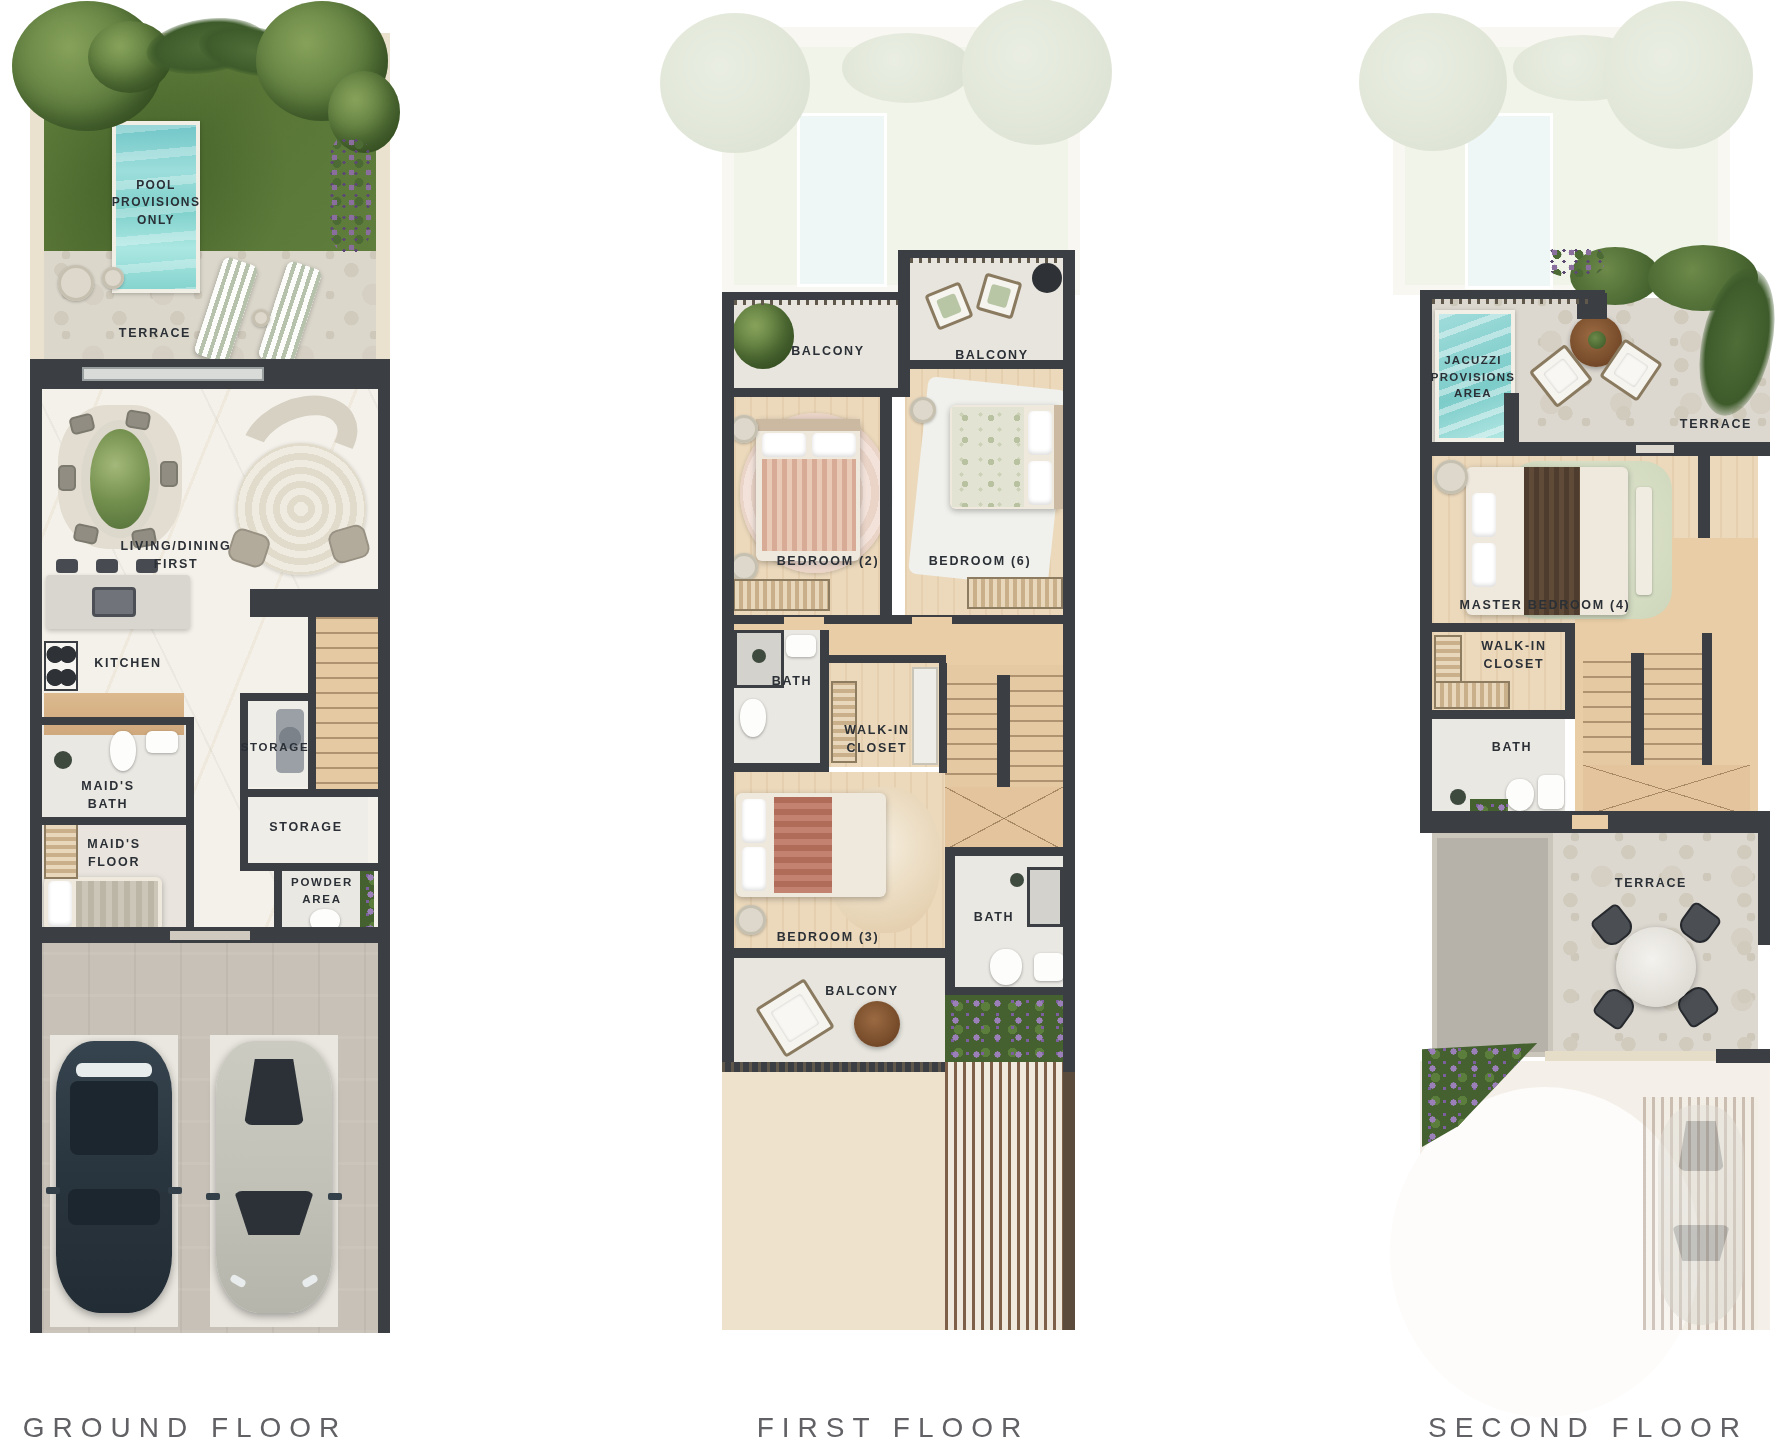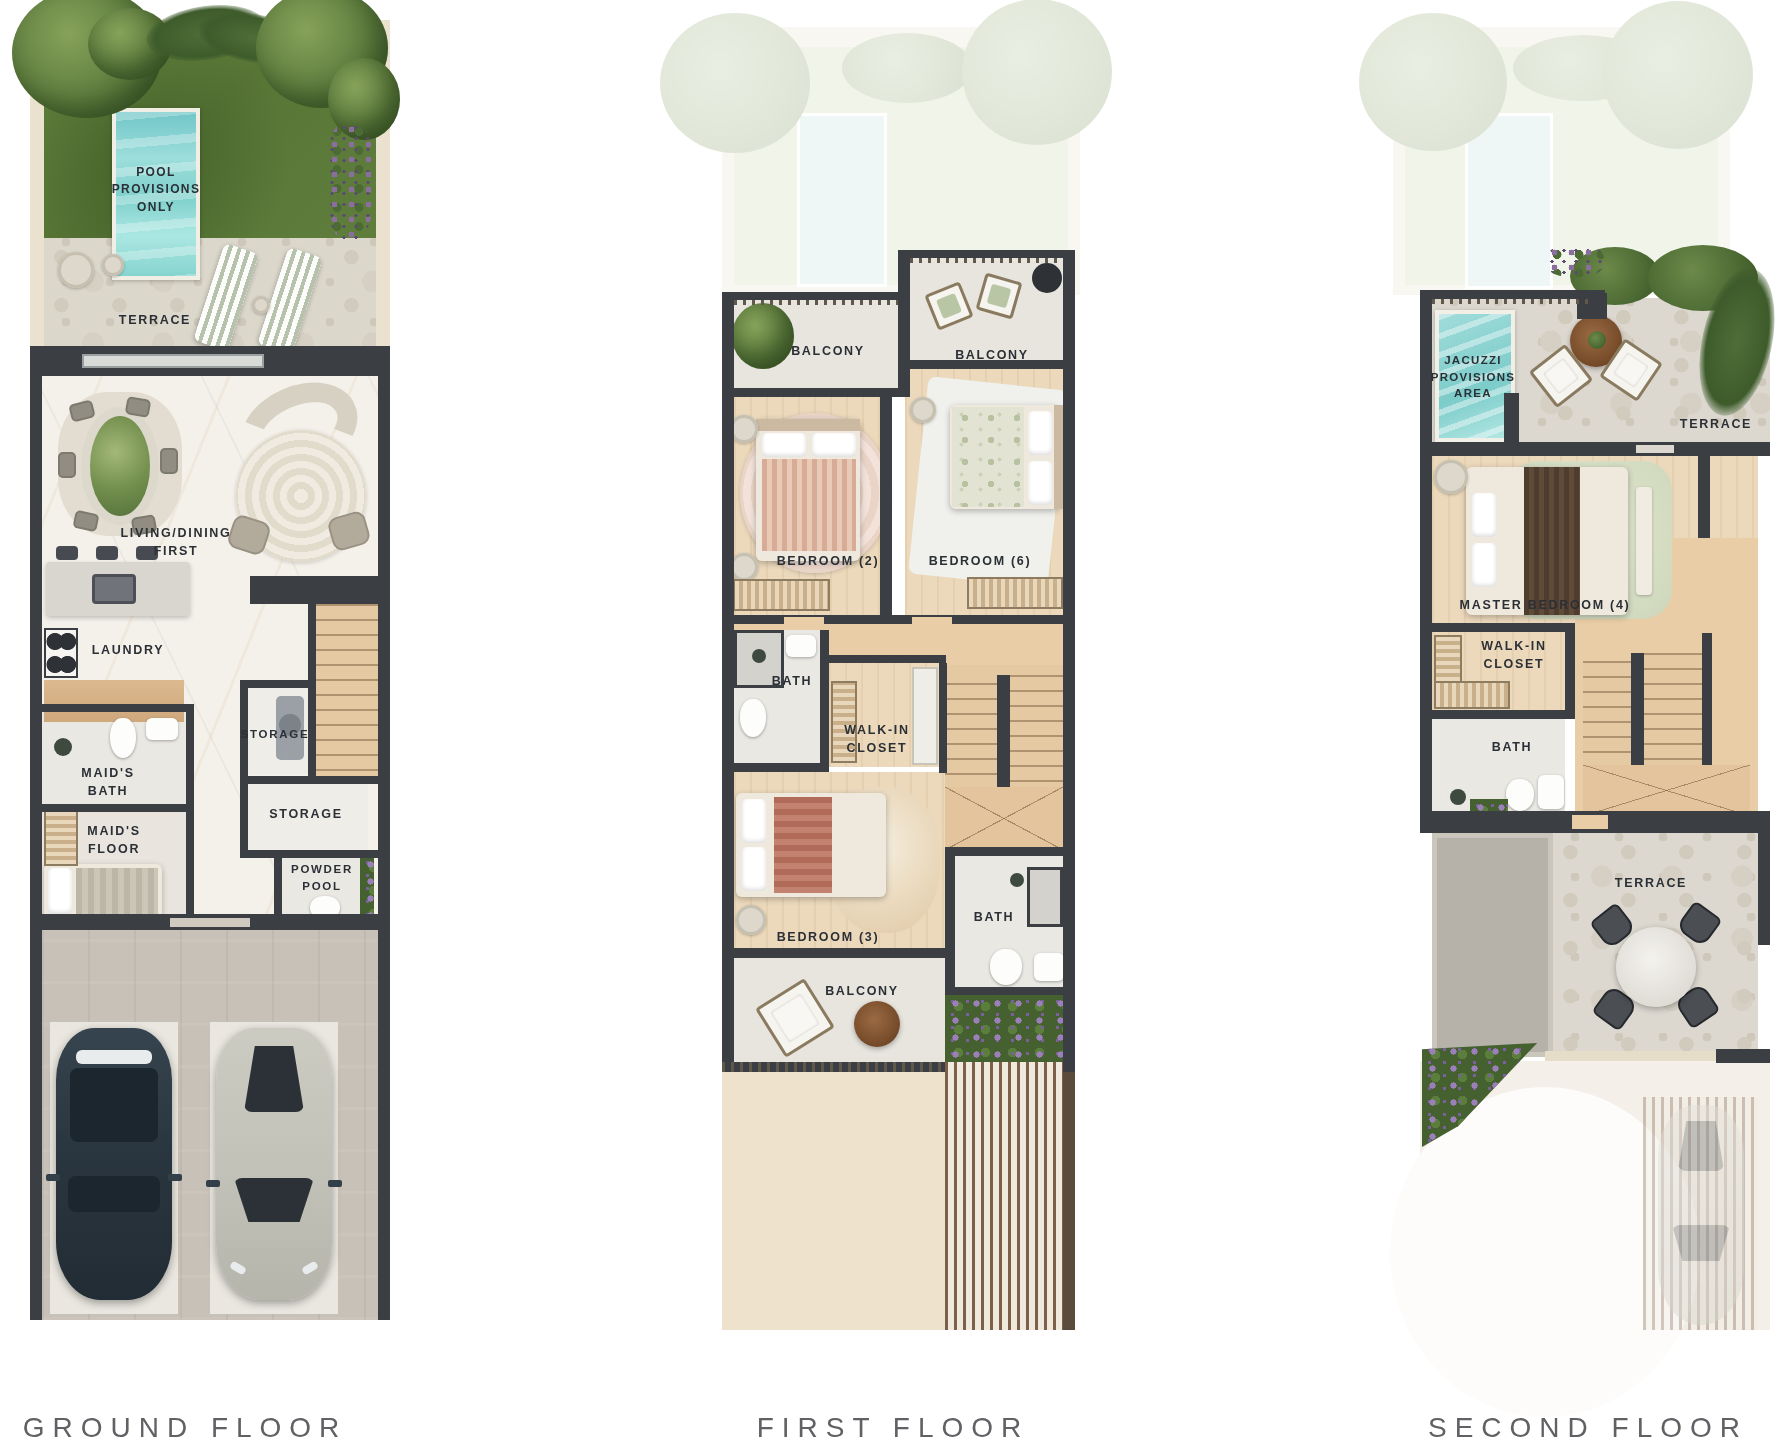--- a/index.html
+++ b/index.html
@@ -132,21 +132,21 @@
   .ghost-grass{background:#d6dfc0;}
   .ghost-pool{background:#cfe8e5;border:3px solid #ffffff;}
   .ghost-tree{border-radius:50%;background:radial-gradient(circle at 40% 38%, #c2cfae, #a8b98f 60%, #90a379);}
   .ghost-slab{background:#efe4d0;}
 </style>
 </head>
 <body>
 
 <div id="stage">
 
-  <div class="panel" style="left:30px;top:0;width:389px;height:1325px;">
+  <div class="panel" style="left:30px;top:13px;width:389px;height:1325px;">
 
     <div class="frame-tan" style="left:0px;top:20px;width:360px;height:326px;"></div>
     <div class="grass" style="left:14px;top:40px;width:332px;height:202px;"></div>
     <div class="stone" style="left:14px;top:238px;width:332px;height:108px;"></div>
     <div class="pool" style="left:82px;top:108px;width:80px;height:164px;"></div>
     <div class="lbl wrap" style="left:126px;top:190px;width:104px;font-size:12px;letter-spacing:1.4px;">POOL PROVISIONS ONLY</div>
     <div class="lbl" style="left:125px;top:320px;">TERRACE</div>
     <div class="lounger" style="left:178px;top:246px;width:36px;height:102px;transform:rotate(18deg);"></div>
     <div class="lounger" style="left:242px;top:250px;width:36px;height:102px;transform:rotate(18deg);"></div>
     <div class="side-tbl" style="left:222px;top:296px;width:18px;height:18px;"></div>
@@ -176,21 +176,21 @@
     <div class="sofa" style="left:208px;top:386px;width:122px;height:86px;transform:rotate(-24deg);"></div>
     <div class="chair" style="left:200px;top:518px;width:38px;height:34px;border-radius:10px;transform:rotate(18deg);background:#b2aa9a;"></div>
     <div class="chair" style="left:300px;top:514px;width:38px;height:34px;border-radius:10px;transform:rotate(-16deg);background:#b2aa9a;"></div>
     <div class="lbl wrap" style="left:146px;top:542px;width:160px;">LIVING/DINING FIRST</div>
 
     <div class="stool" style="left:26px;top:546px;width:22px;height:14px;"></div>
     <div class="stool" style="left:66px;top:546px;width:22px;height:14px;"></div>
     <div class="stool" style="left:106px;top:546px;width:22px;height:14px;"></div>
     <div class="island" style="left:16px;top:562px;width:144px;height:54px;"></div>
     <div class="sink" style="left:62px;top:574px;width:44px;height:30px;"></div>
-    <div class="lbl" style="left:98px;top:650px;">LAUNDRY</div>
+    <div class="lbl" style="left:98px;top:650px;">KITCHEN</div>
     <div class="stove" style="left:14px;top:628px;width:34px;height:50px;"></div>
     <div class="counter" style="left:14px;top:680px;width:140px;height:42px;"></div>
 
     <div class="w" style="left:220px;top:576px;width:128px;height:28px;"></div>
     <div class="counter" style="left:230px;top:582px;width:108px;height:16px;"></div>
     <div class="w" style="left:278px;top:604px;width:8px;height:178px;"></div>
     <div class="steps" style="left:286px;top:604px;width:62px;height:178px;"></div>
 
     <div class="w" style="left:210px;top:680px;width:8px;height:98px;"></div>
     <div class="w" style="left:210px;top:680px;width:70px;height:8px;"></div>
@@ -216,21 +216,21 @@
 
     <div class="w" style="left:210px;top:776px;width:138px;height:8px;"></div>
     <div class="w" style="left:210px;top:776px;width:8px;height:80px;"></div>
     <div class="white-room" style="left:218px;top:784px;width:120px;height:66px;"></div>
     <div class="lbl" style="left:276px;top:814px;">STORAGE</div>
 
     <div class="w" style="left:210px;top:850px;width:140px;height:8px;"></div>
     <div class="w" style="left:244px;top:850px;width:8px;height:72px;"></div>
     <div class="bathf" style="left:252px;top:858px;width:90px;height:64px;"></div>
     <div class="flowers" style="left:330px;top:856px;width:14px;height:66px;"></div>
-    <div class="lbl wrap" style="left:292px;top:878px;width:92px;font-size:11.5px;">POWDER POOL</div>
+    <div class="lbl wrap" style="left:292px;top:878px;width:92px;font-size:11.5px;">POWDER AREA</div>
     <div class="wc" style="left:280px;top:896px;width:30px;height:24px;"></div>
 
     <div class="w" style="left:0px;top:346px;width:12px;height:974px;"></div>
     <div class="w" style="left:348px;top:346px;width:12px;height:974px;"></div>
     <div class="w" style="left:0px;top:914px;width:360px;height:16px;"></div>
     <div class="gap" style="left:140px;top:918px;width:80px;height:9px;background:#cfc9c0;"></div>
 
     <div class="garage" style="left:12px;top:930px;width:336px;height:390px;"></div>
     <div class="pad" style="left:20px;top:1022px;width:128px;height:292px;"></div>
     <div class="pad" style="left:180px;top:1022px;width:128px;height:292px;"></div>

